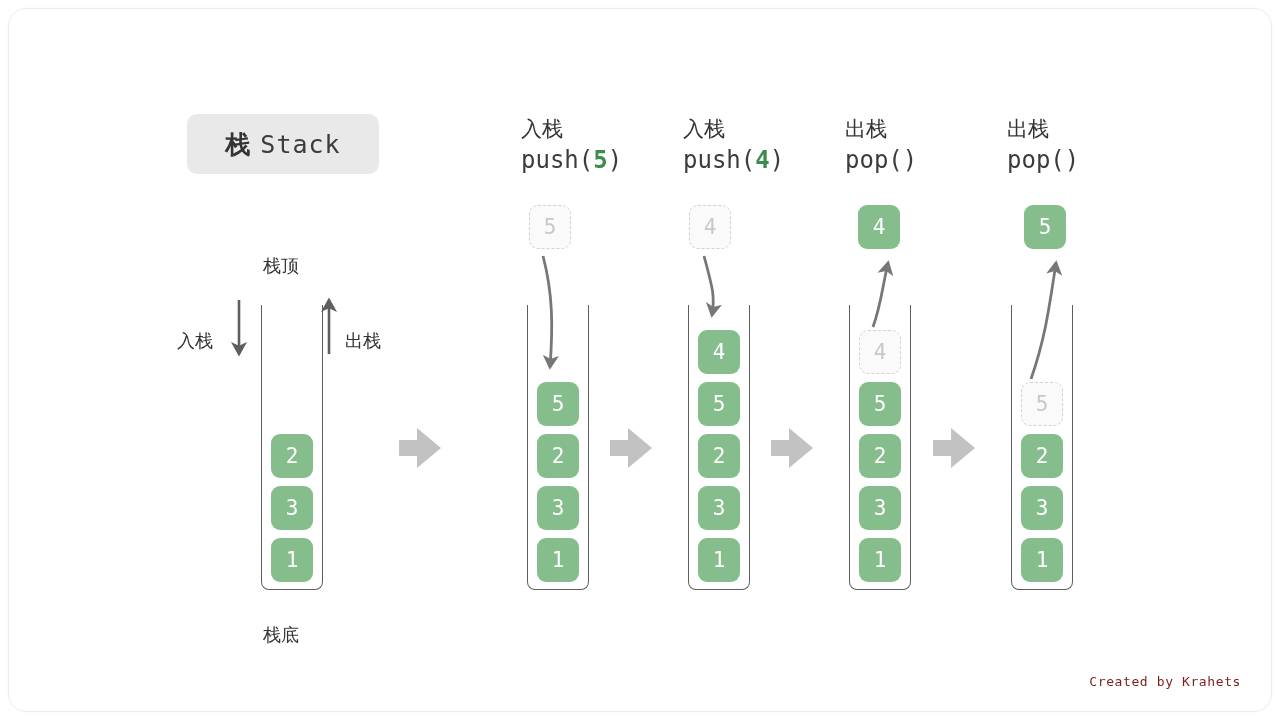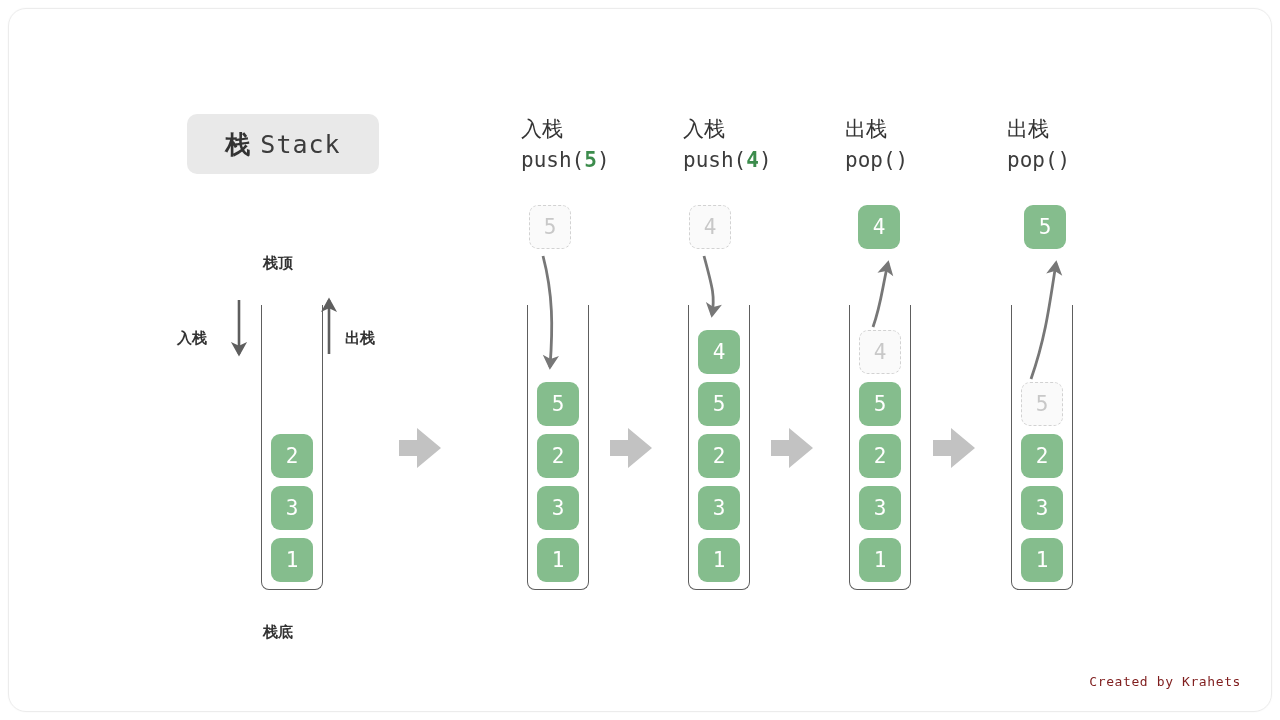--- a/index.html
+++ b/index.html
@@ -54,22 +54,22 @@
     font-size: 25px;
     color: #3c3c3c;
     margin-left: 10px;
     letter-spacing: 1px;
   }
 
   
   .cn-label {
     position: absolute;
     font-family: "Liberation Sans", "DejaVu Sans", sans-serif;
-    font-weight: bold;
-    font-size: 15px;
+    font-weight: normal;
+    font-size: 18px;
     color: #333333;
     white-space: nowrap;
     text-align: center;
   }
 
   
   .stack-box {
     position: absolute;
     width: 64px;
     height: 285px;
@@ -116,21 +116,21 @@
   }
   .op-head .op-cn {
     font-family: "Liberation Sans", "DejaVu Sans", sans-serif;
     font-size: 21px;
     color: #333333;
     display: block;
     line-height: 30px;
   }
   .op-head .op-code {
     font-family: "DejaVu Sans Mono", "Liberation Mono", monospace;
-    font-size: 21px;
+    font-size: 24px;
     color: #3c3c3c;
     display: block;
     line-height: 32px;
   }
   .op-head .op-code .arg {
     color: #3c8c4c;
     font-weight: bold;
   }
 
   

